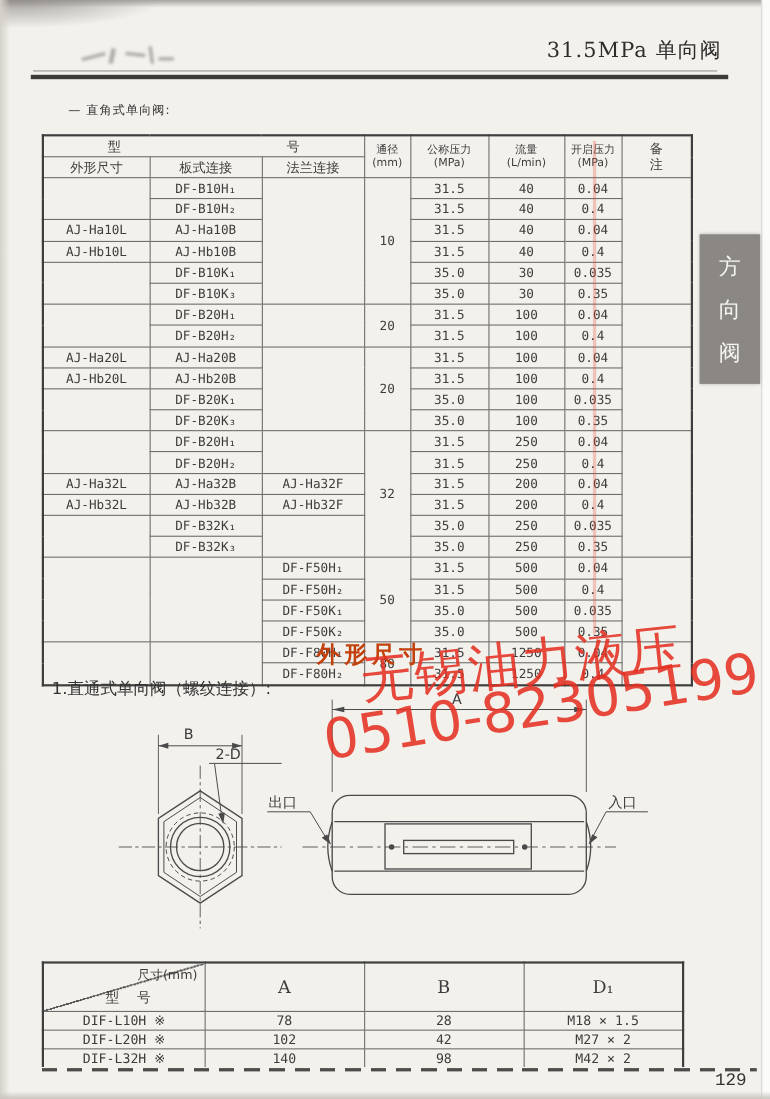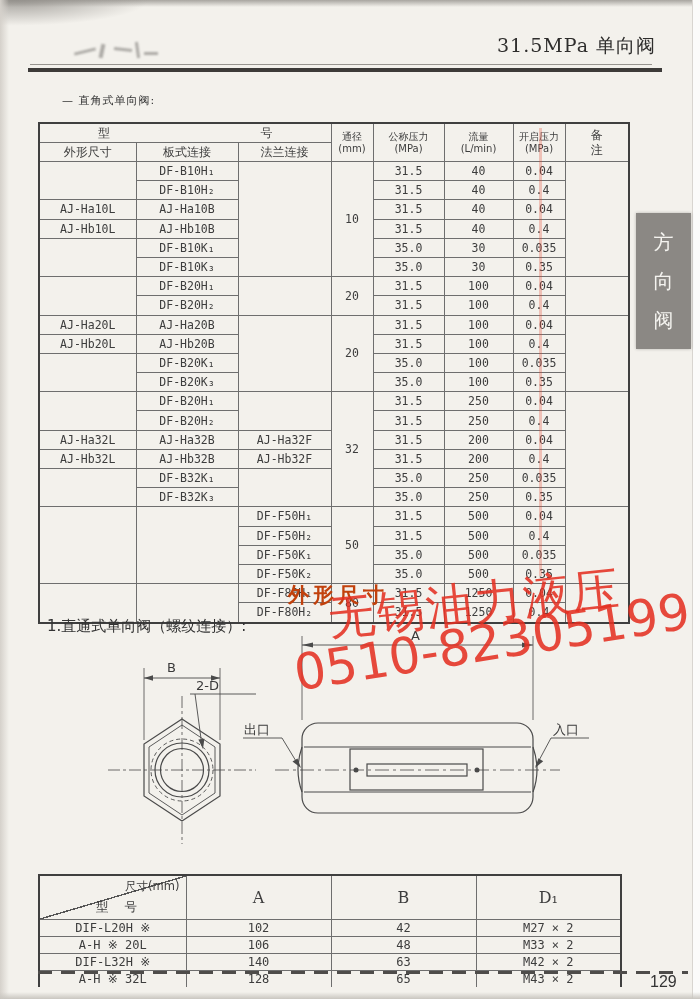--- a/index.html
+++ b/index.html
@@ -71,21 +71,21 @@
   #dim-table tr:last-child td{border-bottom:none;}
   .col-head{font-family:"DejaVu Serif",serif;font-size:16px;}
   .diag-cell{position:relative;
     background-image:linear-gradient(to bottom right,transparent calc(50% - .7px),
       #555 calc(50% - .7px),#555 calc(50% + .7px),transparent calc(50% + .7px));}
   .diag-top{position:absolute;right:6px;top:3px;font-size:11.5px;}
   .diag-bottom{position:absolute;left:8px;bottom:3px;font-size:12.5px;letter-spacing:6px;margin-left:48px;}
 
   .dash-cut{position:absolute;left:38px;top:971px;width:650px;height:2.5px;
     background:repeating-linear-gradient(90deg,#4e4c4a 0 14px,transparent 14px 23px);}
-  .page-num{position:absolute;left:650px;top:973px;font-family:Liberation Sans, sans-serif;
+  .page-num{position:absolute;left:650px;top:973px;font-family:Liberation Mono, monospace;
     font-size:16px;color:#333;}
 </style>
 </head>
 <body>
 
 <div id="page">
 
   <div class="edge-top"></div>
   <div class="edge-corner"></div>
   <div class="edge-left"></div>
@@ -415,42 +415,36 @@
           <span class="diag-top">尺寸(mm)</span>
           <span class="diag-bottom">型 号</span>
         </th>
         <th class="col-head">A</th>
         <th class="col-head">B</th>
         <th class="col-head">D₁</th>
       </tr>
     </thead>
     <tbody>
         <tr>
+          <td>DIF-L10H ※</td>
+          <td>78</td>
+          <td>28</td>
+          <td>M18 × 1.5</td>
+        </tr>
+        <tr>
           <td>DIF-L20H ※</td>
           <td>102</td>
           <td>42</td>
           <td>M27 × 2</td>
         </tr>
         <tr>
-          <td>A-H ※ 20L</td>
-          <td>106</td>
-          <td>48</td>
-          <td>M33 × 2</td>
-        </tr>
-        <tr>
           <td>DIF-L32H ※</td>
           <td>140</td>
-          <td>63</td>
+          <td>98</td>
           <td>M42 × 2</td>
-        </tr>
-        <tr>
-          <td>A-H ※ 32L</td>
-          <td>128</td>
-          <td>65</td>
-          <td>M43 × 2</td>
         </tr>
       </tbody>
   </table>
 
   <div class="dash-cut"></div>
   <div class="page-num">129</div>
 
 </div>
 
 </body></html>

